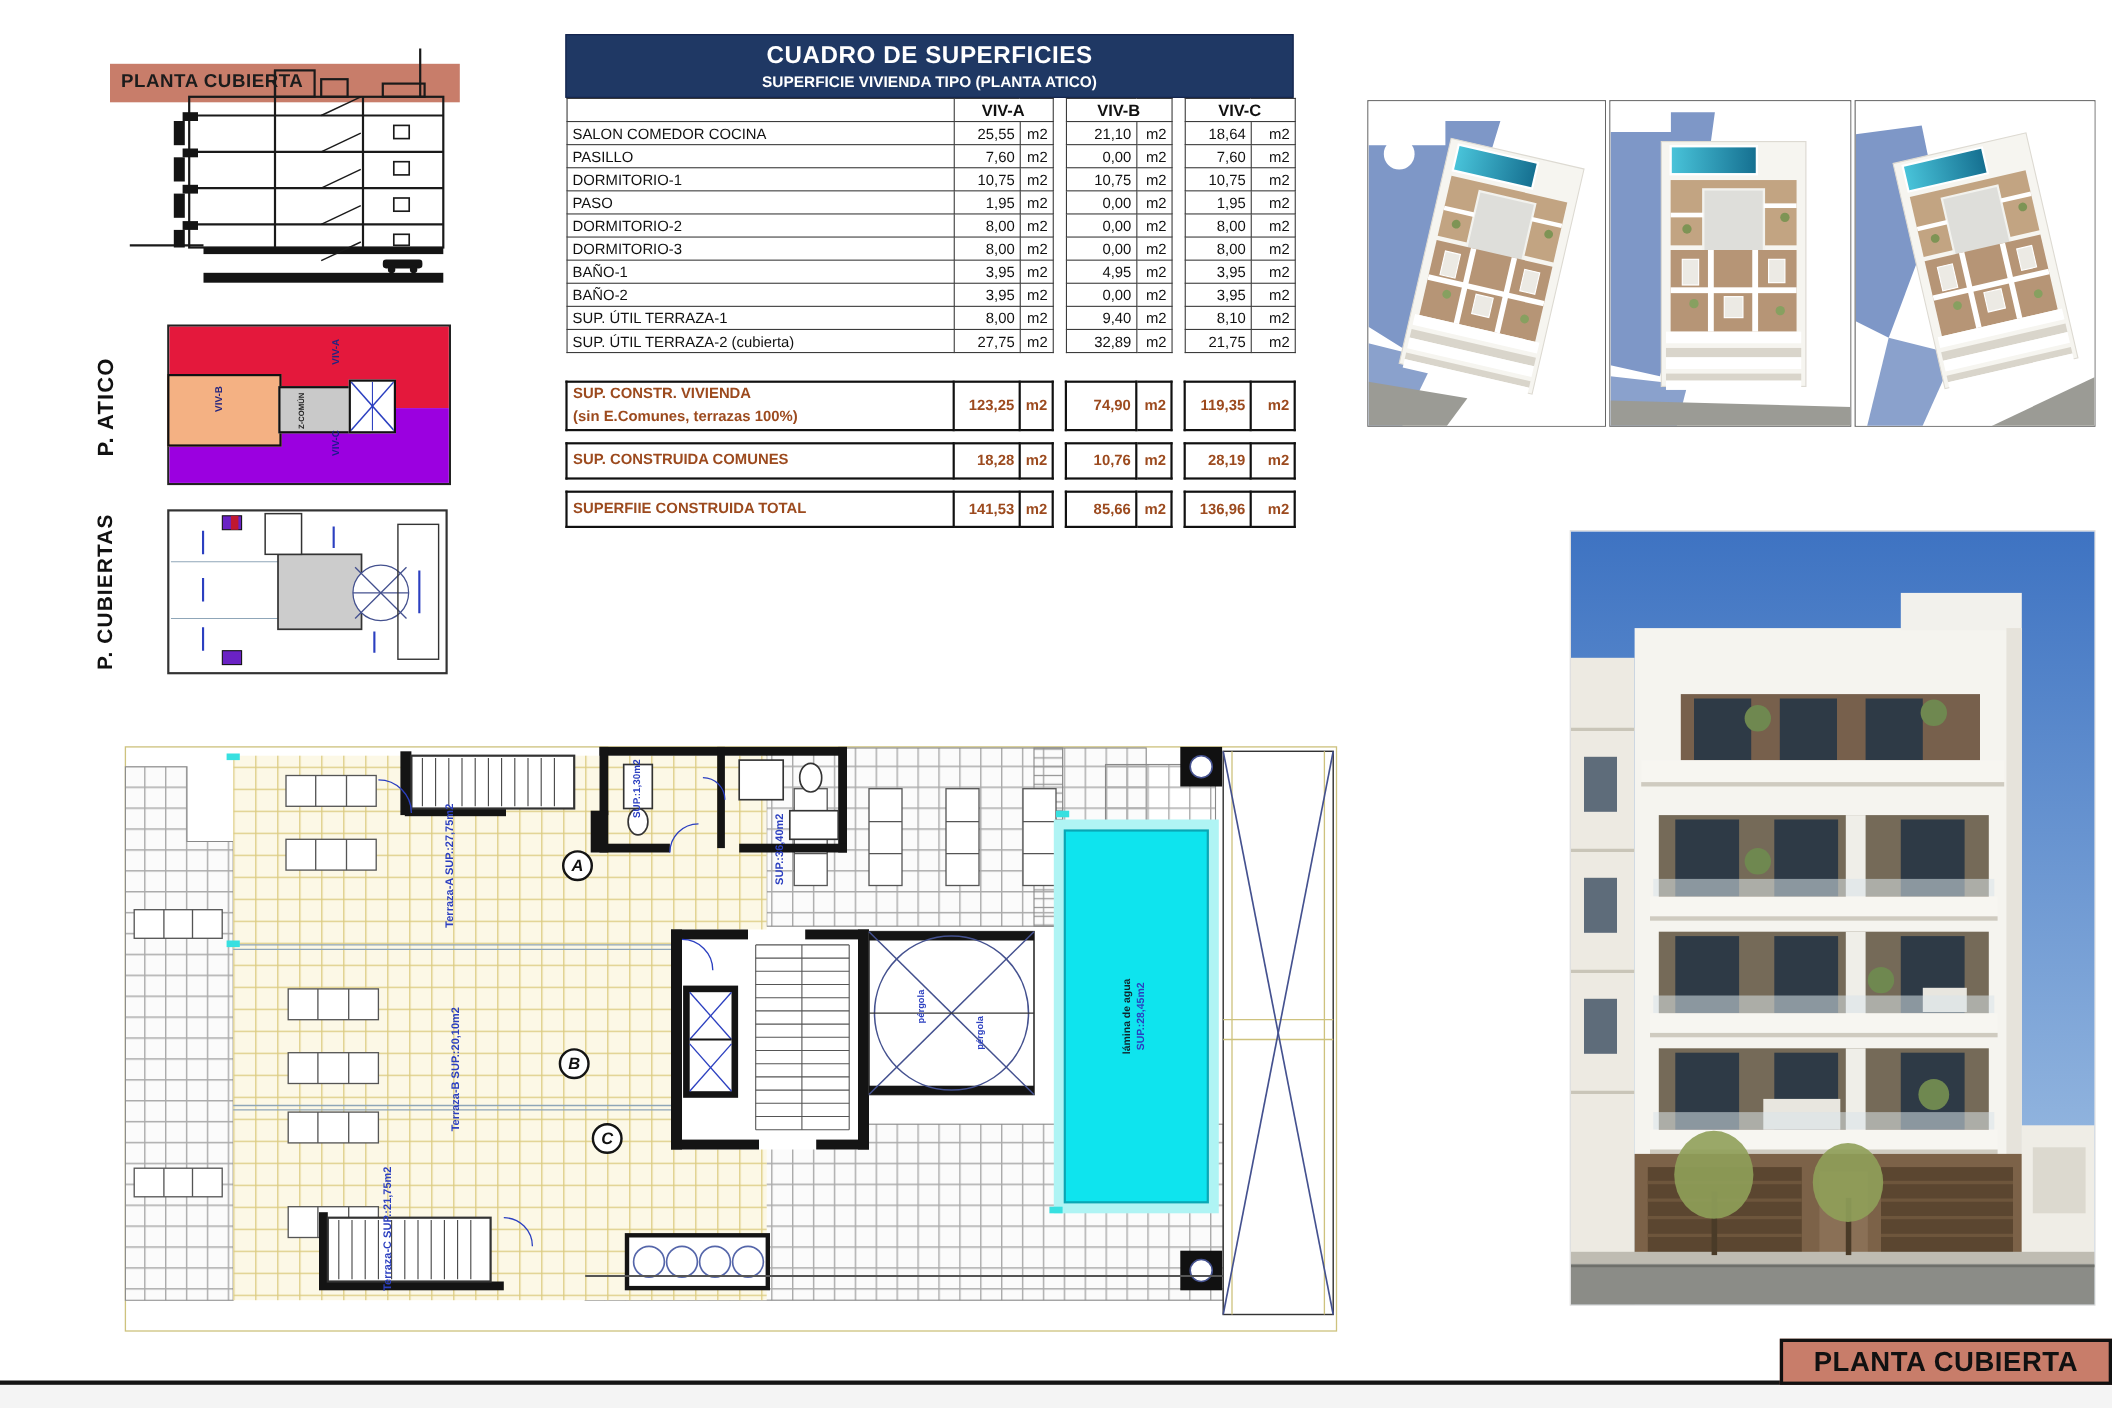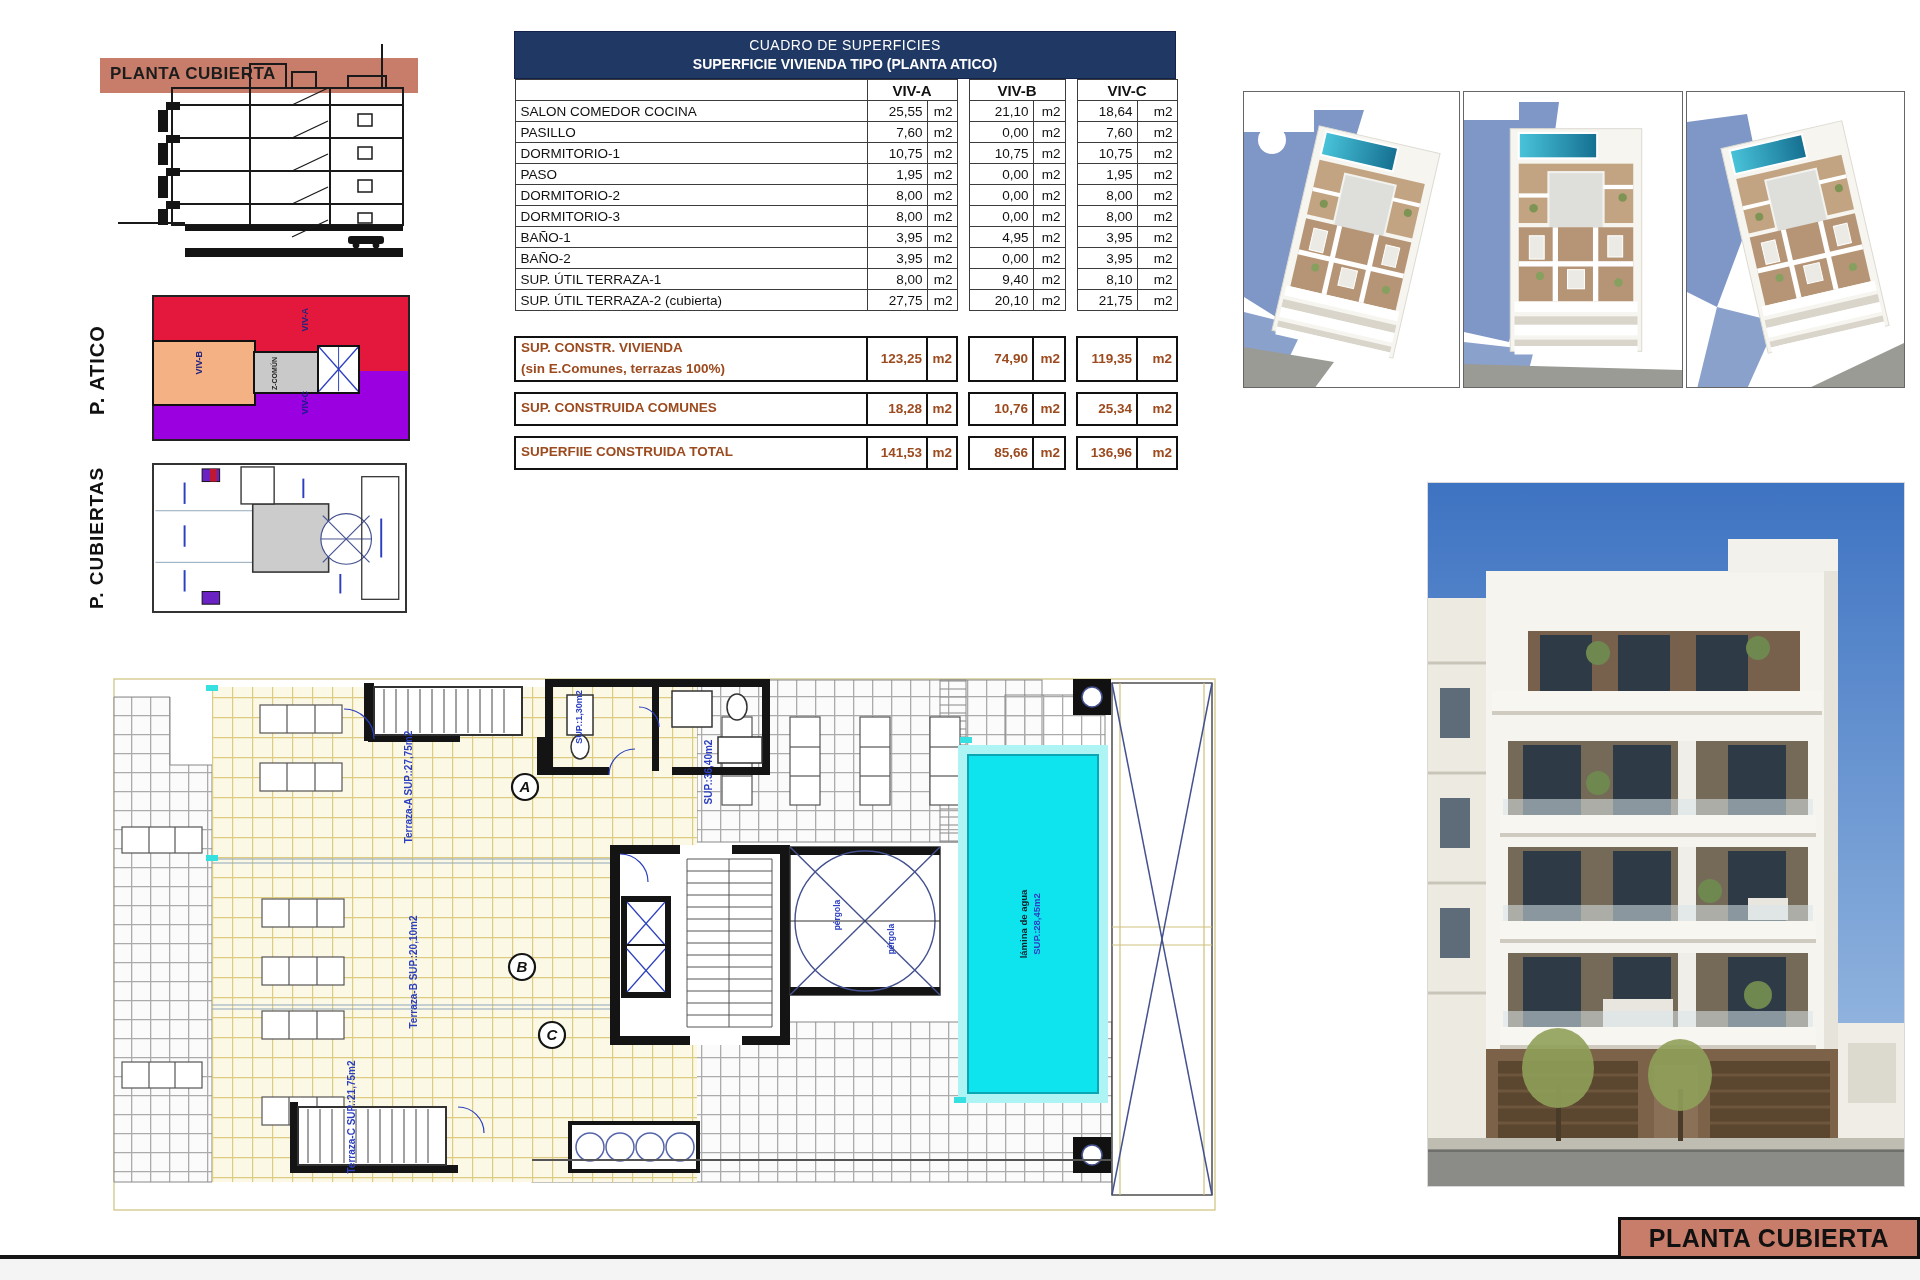--- a/index.html
+++ b/index.html
@@ -28,21 +28,21 @@
   #z-purple{left:0;top:52%;width:100%;height:48%;background:var(--apurple)}
   #z-orange{left:-2px;top:30%;width:41%;height:47%;background:var(--aorange);border:2px solid #111}
   #z-gray{left:39%;top:38%;width:33%;height:30%;background:#C9C9C9;border:2px solid #111}
   #z-lift{left:64%;top:34%;width:17%;height:34%;background:#fff;border:2px solid #111}
   .rlab{position:absolute;writing-mode:vertical-rl;transform:rotate(180deg);font-size:9px;font-weight:bold;color:#23247F;line-height:1}
   #cub-plan{left:152px;top:463px;width:255px;height:150px;border:2px solid #333;background:#fff}
 
   
   #table-wrap{left:514px;top:31px;width:662px}
   #tbl-head{background:var(--navy);color:#fff;text-align:center;padding:5px 0 6px;border:1px solid #12224a}
-  #tbl-head .t1{font-size:14px;font-weight:normal;letter-spacing:.5px}
+  #tbl-head .t1{font-size:22px;font-weight:bold;letter-spacing:.5px}
   #tbl-head .t2{font-size:14px;font-weight:bold;margin-top:3px}
   table{border-collapse:collapse;width:100%;table-layout:fixed}
   td{border:1px solid #3c3c3c;font-size:13.5px;color:#111;height:21px;padding:0 4px;overflow:hidden;white-space:nowrap}
   td.colh{font-weight:bold;text-align:center;font-size:15px}
   td.lbl{padding-left:5px}
   td.num{text-align:right}
   td.unit{text-align:right;padding-left:3px}
   td.gap{border:none;background:#fff}
   tr.sprow td{border:none;height:12px}
   tr.tot td{border:2px solid #111;color:var(--brown);font-weight:bold}
@@ -326,21 +326,21 @@
             <td class="unit">m2</td>
             <td class="gap"></td>
             <td class="num">8,10</td>
             <td class="unit">m2</td>
           </tr>
           <tr>
             <td class="lbl">SUP. ÚTIL TERRAZA-2 (cubierta)</td>
             <td class="num">27,75</td>
             <td class="unit">m2</td>
             <td class="gap"></td>
-            <td class="num">20,10</td>
+            <td class="num">32,89</td>
             <td class="unit">m2</td>
             <td class="gap"></td>
             <td class="num">21,75</td>
             <td class="unit">m2</td>
           </tr>
           <tr class="sprow" style="height: 14px;">
             <td></td>
             <td></td>
             <td></td>
             <td class="gap"></td>
@@ -389,21 +389,21 @@
           <tr class="tot" style="height: 32px;">
             <td class="lbl">
               <div class="l1">SUP. CONSTRUIDA COMUNES</div>
             </td>
             <td class="num">18,28</td>
             <td class="unit">m2</td>
             <td class="gap"></td>
             <td class="num">10,76</td>
             <td class="unit">m2</td>
             <td class="gap"></td>
-            <td class="num">25,34</td>
+            <td class="num">28,19</td>
             <td class="unit">m2</td>
           </tr>
           <tr class="sprow" style="height: 12px;">
             <td></td>
             <td></td>
             <td></td>
             <td class="gap"></td>
             <td></td>
             <td></td>
             <td class="gap"></td>

